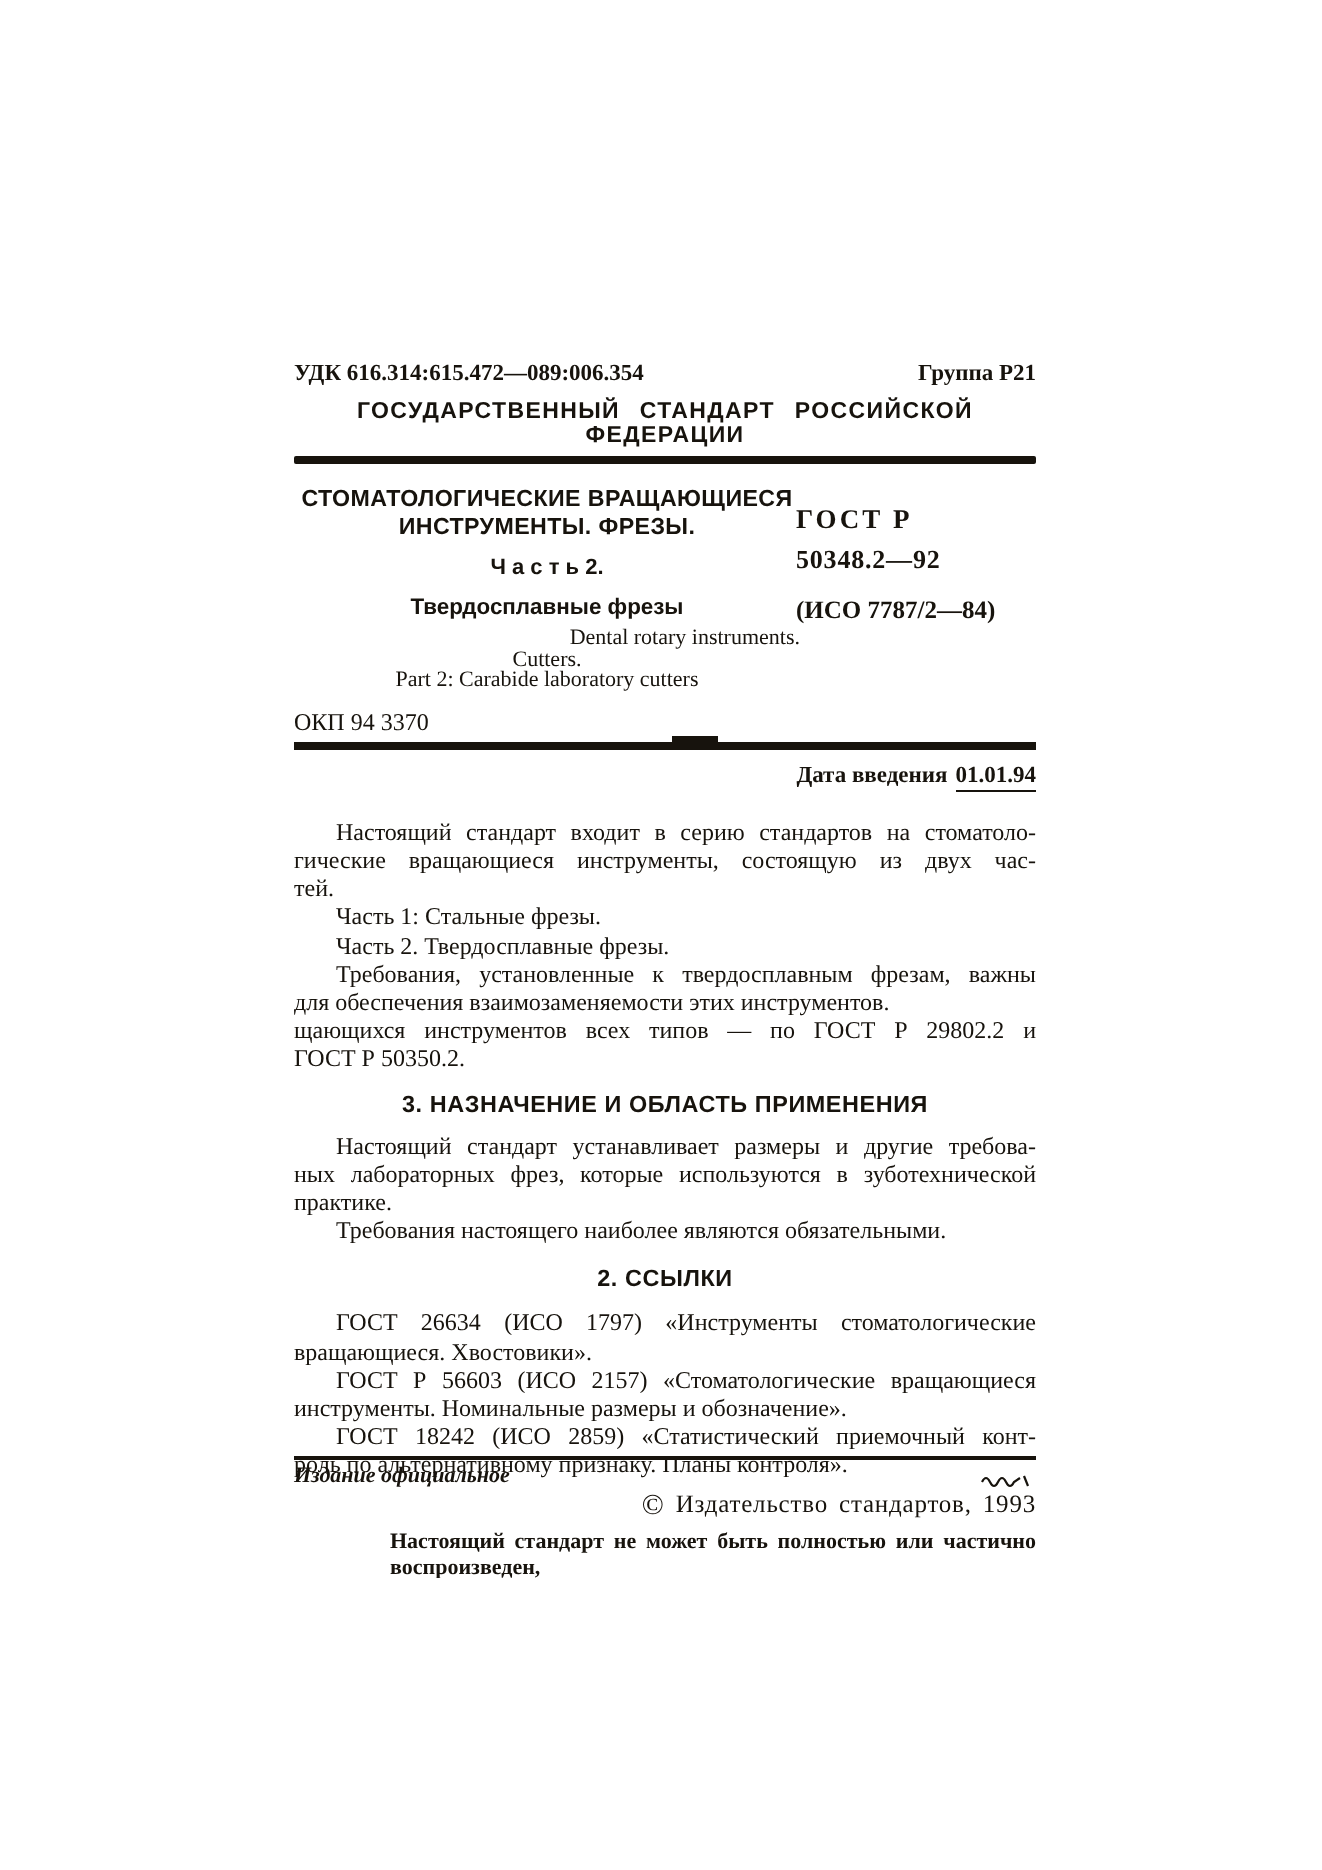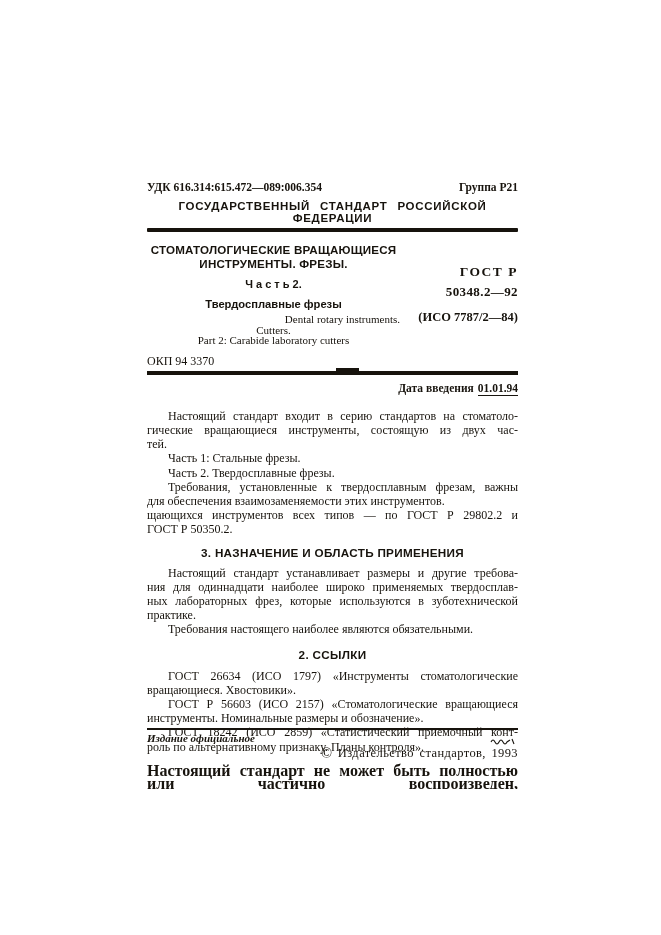--- a/index.html
+++ b/index.html
@@ -21,22 +21,22 @@
   .title-block { position:relative; margin-top:11px; min-height:96px; }
   .title-left { width:253px; text-align:center; }
   .ru-title { font-family:"Liberation Sans", sans-serif; font-weight:bold;
               font-size:11.6px; line-height:14px; letter-spacing:0.2px; }
   .part-label { margin-top:7px; font-family:"Liberation Sans", sans-serif;
                 font-weight:bold; font-size:11px; }
   .subtitle { margin-top:8px; font-family:"Liberation Sans", sans-serif;
               font-weight:bold; font-size:11.2px; }
   .en-line { font-size:11px; line-height:10.6px; }
   .en-first { margin-top:4px;text-align:right; }
-  .title-right { position:absolute; right:0; top:21px; width:120px;
-                 text-align:right; font-weight:bold; }
+  .title-right { position:absolute; right:0; top:9px; width:120px;
+                 text-align:left; font-weight:bold; }
   .gost1 { font-size:13.5px; letter-spacing:1.5px; }
   .gost2 { margin-top:4px; font-size:13px; letter-spacing:0.4px; }
   .gost3 { margin-top:10px; font-size:12.5px; }
 
   .okp { margin-top:8px; font-size:12px; }
   .rule2 { position:relative; margin-top:2px; height:4px; background:#17130d; }
   .rule2 .notch { position:absolute; left:51%; top:-3px; width:23px; height:3px;
                   background:#17130d; }
   .date-row { margin-top:7px; text-align:right; font-weight:bold; font-size:11.5px; }
   .date-val { display:inline-block; margin-left:4px; padding-bottom:1px;
@@ -53,21 +53,21 @@
   .h2 { margin-top:11px; margin-bottom:8px; }
 
   
   .footer { position:absolute; left:147px; top:728px; width:371px;
             border-top:2px solid #17130d; }
   .scribble { position:absolute; right:0; top:2px; }
   .official { margin-top:2px; font-weight:bold; font-style:italic; font-size:11px; }
   .copyright { margin-top:1px; text-align:right; font-size:12.5px;
                letter-spacing:0.4px; word-spacing:2px; }
   .csym { font-size:14.5px; vertical-align:-1px; }
-  .notice { font-weight:bold; font-size:16px; line-height:12.8px; }
+  .notice { font-weight:bold; font-size:11px; line-height:12.8px;margin-left:48px; }
   .n1 { margin-top:3px; text-align:justify; text-align-last:justify; }
   .n2 { text-align:center; }
 </style>
 </head>
 <body>
 
 <div class="paper">
   <div class="flow">
 
     <div class="udk-row">
@@ -112,21 +112,20 @@
       <div class="bl ind">Часть 1: Стальные фрезы.</div>
       <div class="bl ind">Часть 2. Твердосплавные фрезы.</div>
       <div class="bl ind j">Требования, установленные к твердосплавным фрезам, важны</div>
       <div class="bl">для обеспечения взаимозаменяемости этих инструментов.</div>
       <div class="bl j">щающихся инструментов всех типов — по ГОСТ Р 29802.2 и</div>
       <div class="bl">ГОСТ Р 50350.2.</div>
 
       <div class="sec-h h1">3. НАЗНАЧЕНИЕ И ОБЛАСТЬ ПРИМЕНЕНИЯ</div>
 
       <div class="bl ind j">Настоящий стандарт устанавливает размеры и другие требова-</div>
-      <div class="bl j">ния для одиннадцати наиболее широко применяемых твердосплав-</div>
       <div class="bl j">ных лабораторных фрез, которые используются в зуботехнической</div>
       <div class="bl">практике.</div>
       <div class="bl ind">Требования настоящего наиболее являются обязательными.</div>
 
       <div class="sec-h h2">2. ССЫЛКИ</div>
 
       <div class="bl ind j">ГОСТ 26634 (ИСО 1797) «Инструменты стоматологические</div>
       <div class="bl">вращающиеся. Хвостовики».</div>
       <div class="bl ind j">ГОСТ Р 56603 (ИСО 2157) «Стоматологические вращающиеся</div>
       <div class="bl">инструменты. Номинальные размеры и обозначение».</div>

